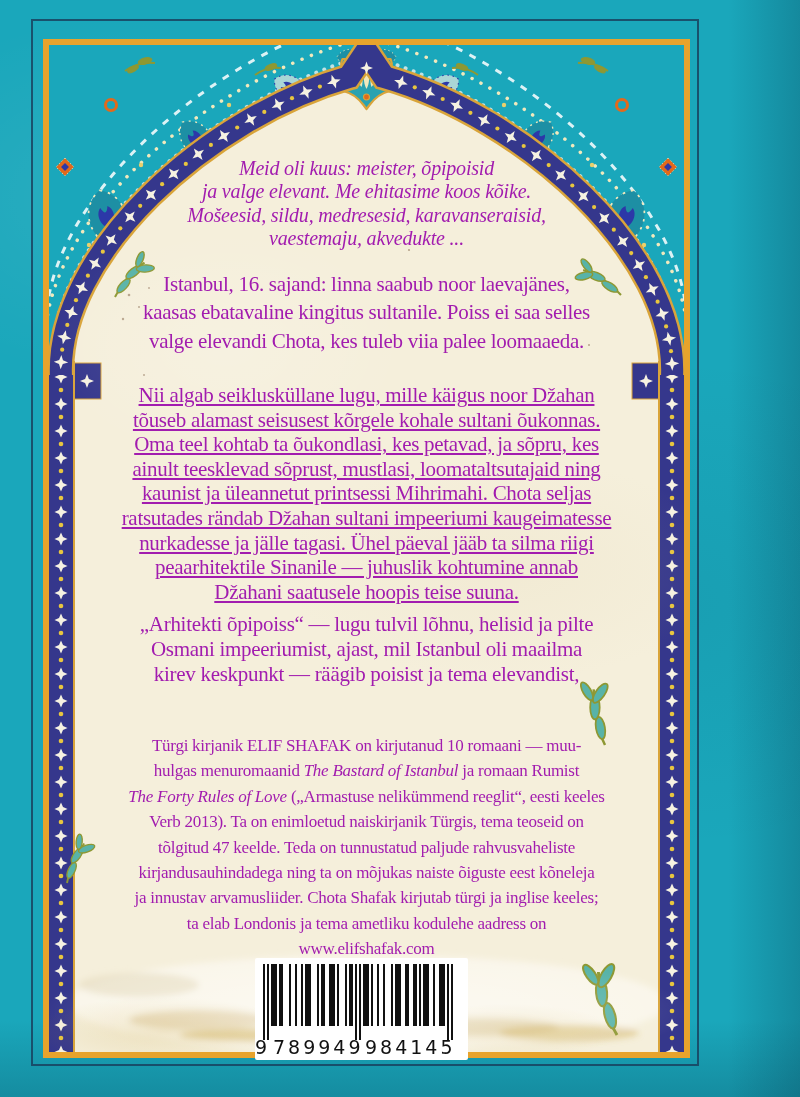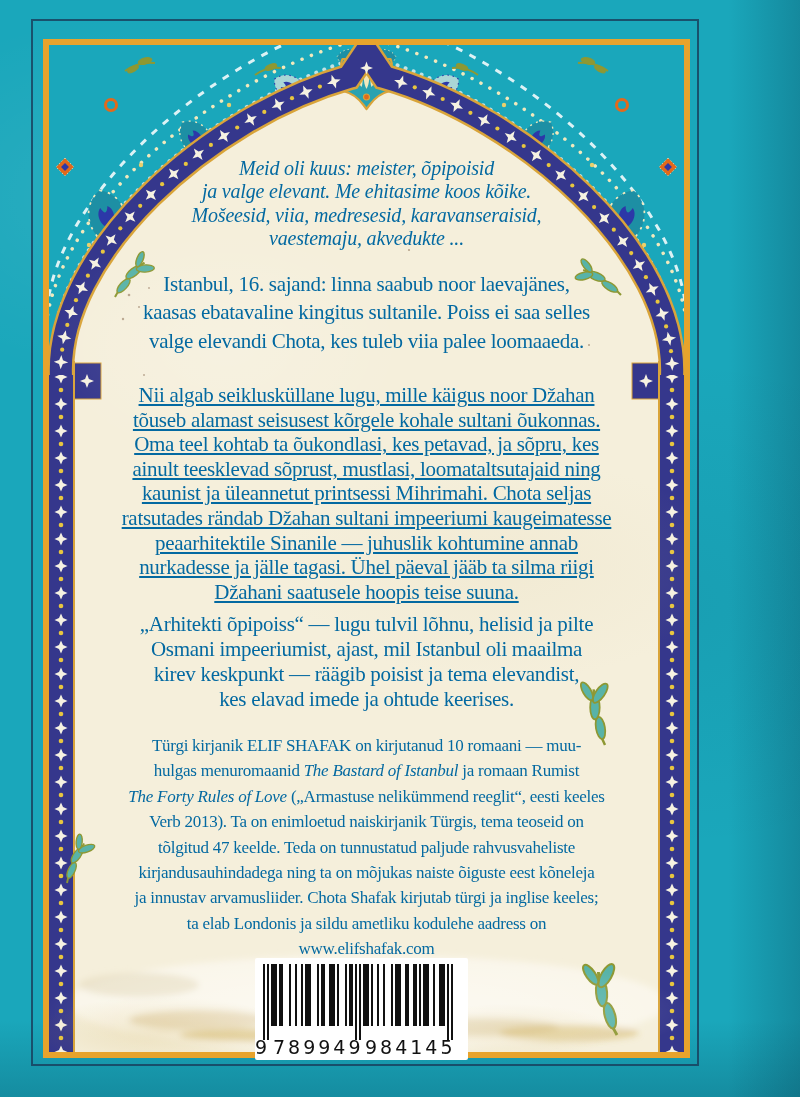--- a/index.html
+++ b/index.html
@@ -24,21 +24,21 @@
   .decor{position:absolute;left:0;top:0;z-index:0;}
   .texture{
     position:absolute;inset:0;z-index:1;pointer-events:none;
     background:
       radial-gradient(ellipse 260px 170px at 28% 30%, rgba(255,255,255,.15), transparent 70%),
       radial-gradient(ellipse 320px 160px at 72% 52%, rgba(221,207,167,.14), transparent 70%),
       radial-gradient(ellipse 430px 80px at 50% 96%, rgba(255,255,255,.4), transparent 75%),
       radial-gradient(ellipse 190px 50px at 18% 98%, rgba(200,163,62,.22), transparent 70%),
       radial-gradient(ellipse 160px 40px at 72% 98%, rgba(200,163,62,.18), transparent 70%);
   }
-  .textlayer{position:absolute;inset:0;z-index:2;color:#0369a1;text-align:center;}
+  .textlayer{position:absolute;inset:0;z-index:2;color:#a21caf;text-align:center;}
   .block{position:absolute;left:26px;right:26px;}
   .line{white-space:nowrap;}
   .epigraph{top:112px;font-style:italic;font-size:20px;line-height:23.3px;letter-spacing:-0.2px;}
   .p1{top:225px;font-size:21px;line-height:28.3px;letter-spacing:-0.3px;}
   .p2{top:338px;font-size:21px;line-height:24.6px;letter-spacing:-0.3px;text-decoration:underline;}
   .p3{top:567px;font-size:21px;line-height:25px;letter-spacing:-0.3px;}
   .bio{top:688px;font-size:17px;line-height:25.4px;letter-spacing:-0.25px;}
   .bio i{font-style:italic;}
   .barcode{
     position:absolute;left:255px;top:958px;width:213px;height:102px;
@@ -261,54 +261,53 @@
         <use href="#sprig" transform="translate(18,838) rotate(-25) scale(0.95)"></use>
       </g>
     </svg>
 
     <div class="texture"></div>
 
     <div class="textlayer">
       <div class="block epigraph">
           <div class="line">Meid oli kuus: meister, õpipoisid</div>
           <div class="line">ja valge elevant. Me ehitasime koos kõike.</div>
-          <div class="line">Mošeesid, viia, medresesid, karavanseraisid,</div>
+          <div class="line">Mošeesid, sildu, medresesid, karavanseraisid,</div>
           <div class="line">vaestemaju, akvedukte ...</div>
         </div>
       <div class="block p1">
           <div class="line">Istanbul, 16. sajand: linna saabub noor laevajänes,</div>
           <div class="line">kaasas ebatavaline kingitus sultanile. Poiss ei saa selles</div>
           <div class="line">valge elevandi Chota, kes tuleb viia palee loomaaeda.</div>
         </div>
       <div class="block p2">
           <div class="line">Nii algab seiklusküllane lugu, mille käigus noor Džahan</div>
           <div class="line">tõuseb alamast seisusest kõrgele kohale sultani õukonnas.</div>
           <div class="line">Oma teel kohtab ta õukondlasi, kes petavad, ja sõpru, kes</div>
           <div class="line">ainult teesklevad sõprust, mustlasi, loomataltsutajaid ning</div>
           <div class="line">kaunist ja üleannetut printsessi Mihrimahi. Chota seljas</div>
           <div class="line">ratsutades rändab Džahan sultani impeeriumi kaugeimatesse</div>
+          <div class="line">nurkadesse ja jälle tagasi. Ühel päeval jääb ta silma riigi</div>
           <div class="line">peaarhitektile Sinanile — juhuslik kohtumine annab</div>
-          <div class="line">nurkadesse ja jälle tagasi. Ühel päeval jääb ta silma riigi</div>
           <div class="line">Džahani saatusele hoopis teise suuna.</div>
         </div>
       <div class="block p3">
           <div class="line">„Arhitekti õpipoiss“ — lugu tulvil lõhnu, helisid ja pilte</div>
           <div class="line">Osmani impeeriumist, ajast, mil Istanbul oli maailma</div>
           <div class="line">kirev keskpunkt — räägib poisist ja tema elevandist,</div>
-          <div class="line">kes elavad imede ja ohtude keerises.</div>
         </div>
       <div class="block bio">
           <div class="line"><span>Türgi kirjanik ELIF SHAFAK on kirjutanud 10 romaani — muu-</span></div>
           <div class="line"><span>hulgas menuromaanid </span><i>The Bastard of Istanbul</i><span> ja romaan Rumist</span></div>
           <div class="line"><i>The Forty Rules of Love</i><span> („Armastuse nelikümmend reeglit“, eesti keeles</span></div>
           <div class="line"><span>Verb 2013). Ta on enimloetud naiskirjanik Türgis, tema teoseid on</span></div>
           <div class="line"><span>tõlgitud 47 keelde. Teda on tunnustatud paljude rahvusvaheliste</span></div>
           <div class="line"><span>kirjandusauhindadega ning ta on mõjukas naiste õiguste eest kõneleja</span></div>
           <div class="line"><span>ja innustav arvamusliider. Chota Shafak kirjutab türgi ja inglise keeles;</span></div>
-          <div class="line"><span>ta elab Londonis ja sildu ametliku kodulehe aadress on</span></div>
+          <div class="line"><span>ta elab Londonis ja tema ametliku kodulehe aadress on</span></div>
           <div class="line"><span>www.elifshafak.com</span></div>
         </div>
     </div>
   </div>
 
   <div class="barcode">
     <svg id="barcode-bars" width="213" height="102" xmlns="http://www.w3.org/2000/svg">
         <rect x="8.00" y="6" width="2" height="76" fill="#111"></rect>
         <rect x="12.00" y="6" width="2" height="76" fill="#111"></rect>
         <rect x="16.00" y="6" width="2" height="62" fill="#111"></rect>

